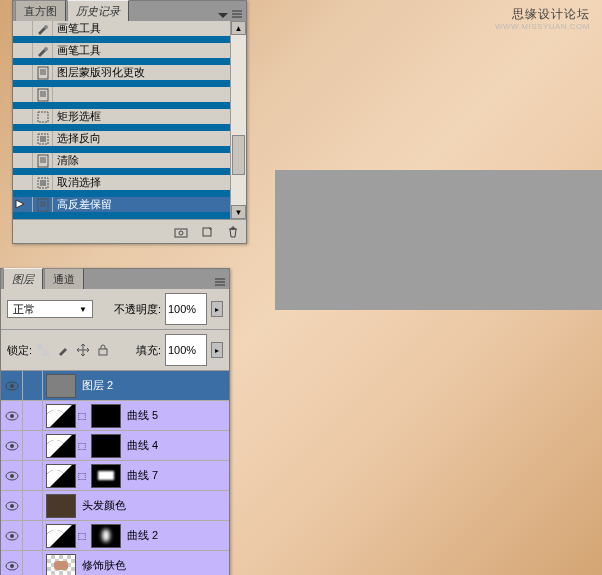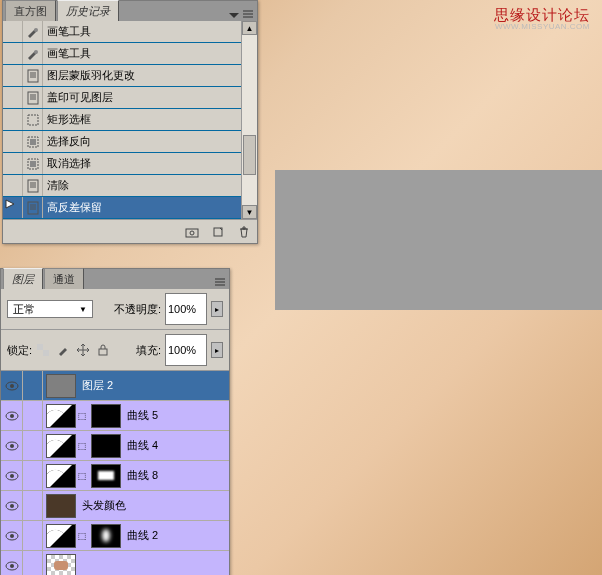--- a/index.html
+++ b/index.html
@@ -1,33 +1,33 @@
 <!DOCTYPE html>
 <html><head>
 <meta charset="utf-8">
 <style>
 * { margin: 0; padding: 0; box-sizing: border-box; font-family: "Microsoft YaHei", SimSun, sans-serif; font-size: 11px; }
 body { width: 602px; height: 575px; background: linear-gradient(135deg, #d4a574 0%, #e8c9a8 30%, #f2d6b8 50%, #ebc8a5 70%, #d4a574 100%); position: relative; overflow: hidden; }
 
-.watermark { position: absolute; top: 6px; right: 12px; color: #b91c1c; font-size: 15px; letter-spacing: 1px; z-index: 1; }
+.watermark { position: absolute; top: 6px; right: 12px; color: #404040; font-size: 12px; letter-spacing: 1px; z-index: 1; }
 .watermark-sub { position: absolute; top: 22px; right: 12px; color: #bbb; font-size: 8px; letter-spacing: 0.5px; z-index: 1; }
 
 .grey-overlay { position: absolute; top: 170px; left: 275px; width: 327px; height: 140px; background: #9e9e9e; z-index: 2; }
 
 .panel { position: absolute; background: #d4d0c8; border: 1px solid #7b7b7b; box-shadow: 1px 1px 3px rgba(0,0,0,0.3); z-index: 10; }
 .panel-tabs { display: flex; background: #969696; height: 20px; align-items: flex-end; padding-left: 2px; }
 .tab { background: #b8b4ac; padding: 3px 8px 2px; margin-right: 1px; border-top: 1px solid #888; border-left: 1px solid #888; border-right: 1px solid #555; cursor: pointer; font-size: 11px; color: #333; }
 .tab.active { background: #d4d0c8; border-top: 1px solid #eee; font-style: italic; }
 .tab-icons { margin-left: auto; display: flex; align-items: center; padding-right: 2px; }
 .tab-icon { width: 14px; height: 14px; display: flex; align-items: center; justify-content: center; color: #333; cursor: pointer; }
 
 
-.history-panel { top: 0; left: 2px; width: 256px; }
+.history-panel { top: 0; left: 12px; width: 235px; }
 .history-list { background: #d4d0c8; max-height: 200px; overflow-y: auto; }
-.history-row { display: flex; align-items: center; height: 22px; border-bottom: 1px solid #0369a1; }
+.history-row { display: flex; align-items: center; height: 22px; border-bottom: 7px solid #0369a1; }
 .history-row.selected { background: #3b6ea5; color: #fff; }
 .history-col1 { width: 20px; border-right: 1px solid #b0aca4; height: 100%; }
 .history-col2 { width: 20px; border-right: 1px solid #b0aca4; height: 100%; display: flex; align-items: center; justify-content: center; }
 .history-icon { width: 18px; height: 14px; display: flex; align-items: center; justify-content: center; }
 .history-label { padding-left: 4px; flex: 1; }
 .history-footer { height: 24px; background: #d4d0c8; border-top: 1px solid #999; display: flex; align-items: center; justify-content: flex-end; padding-right: 4px; gap: 8px; }
 .footer-btn { width: 18px; height: 16px; display: flex; align-items: center; justify-content: center; cursor: pointer; }
 
 
 .layers-panel { top: 268px; left: 0; width: 230px; }
@@ -138,21 +138,20 @@
     <div class="history-col2">
           <div class="history-icon">
             <svg width="12" height="14">
               <rect x="1" y="1" width="10" height="12" fill="none" stroke="#555"></rect>
               <line x1="3" y1="4" x2="9" y2="4" stroke="#555"></line>
               <line x1="3" y1="6" x2="9" y2="6" stroke="#555"></line>
               <line x1="3" y1="8" x2="9" y2="8" stroke="#555"></line>
             </svg>
           </div>
         </div>
-    <div class="history-label">盖印可见图层</div>
       </div>
       <div class="history-row">
     <div class="history-col1"></div>
     <div class="history-col2">
           <div class="history-icon">
             <svg width="12" height="12">
               <rect x="1" y="1" width="10" height="10" fill="none" stroke="#555" stroke-dasharray="2 1"></rect>
             </svg>
           </div>
         </div>
@@ -162,46 +161,46 @@
     <div class="history-col1"></div>
     <div class="history-col2">
           <div class="history-icon">
             <svg width="12" height="12">
               <rect x="1" y="1" width="10" height="10" fill="none" stroke="#555" stroke-dasharray="2 1"></rect>
               <rect x="3" y="3" width="6" height="6" fill="#888"></rect>
             </svg>
           </div>
         </div>
     <div class="history-label">选择反向</div>
-      </div>
-      <div class="history-row">
-    <div class="history-col1"></div>
-    <div class="history-col2">
-          <div class="history-icon">
-            <svg width="12" height="12">
-              <rect x="1" y="1" width="10" height="10" fill="none" stroke="#555" stroke-dasharray="2 1"></rect>
-              <rect x="3" y="3" width="6" height="6" fill="#888"></rect>
-            </svg>
-          </div>
-        </div>
-    <div class="history-label">取消选择</div>
       </div>
       <div class="history-row">
     <div class="history-col1"></div>
     <div class="history-col2">
           <div class="history-icon">
             <svg width="12" height="14">
               <rect x="1" y="1" width="10" height="12" fill="none" stroke="#555"></rect>
               <line x1="3" y1="4" x2="9" y2="4" stroke="#555"></line>
               <line x1="3" y1="6" x2="9" y2="6" stroke="#555"></line>
               <line x1="3" y1="8" x2="9" y2="8" stroke="#555"></line>
             </svg>
           </div>
         </div>
     <div class="history-label">清除</div>
+      </div>
+      <div class="history-row">
+    <div class="history-col1"></div>
+    <div class="history-col2">
+          <div class="history-icon">
+            <svg width="12" height="12">
+              <rect x="1" y="1" width="10" height="10" fill="none" stroke="#555" stroke-dasharray="2 1"></rect>
+              <rect x="3" y="3" width="6" height="6" fill="#888"></rect>
+            </svg>
+          </div>
+        </div>
+    <div class="history-label">取消选择</div>
       </div>
       <div class="history-row selected">
     <div class="history-col1">
           <svg width="14" height="14">
             <path d="M3 3 L11 7 L3 11 Z" fill="#fff" stroke="#333"></path>
           </svg>
         </div>
     <div class="history-col2">
           <div class="history-icon">
             <svg width="12" height="14">
@@ -349,21 +348,21 @@
             <svg width="14" height="10">
               <ellipse cx="7" cy="5" rx="6" ry="4" fill="none" stroke="#444"></ellipse>
               <circle cx="7" cy="5" r="2" fill="#444"></circle>
             </svg>
           </div>
         </div>
     <div class="link-col"></div>
     <div class="thumb curves"></div>
         <div class="link-icon-sm">⬚</div>
         <div class="thumb mask1"></div>
-    <div class="layer-label">曲线 8</div>
+    <div class="layer-label">曲线 7</div>
       </div>
       <div class="layer-row">
     <div class="eye-col">
           <div class="eye-icon">
             <svg width="14" height="10">
               <ellipse cx="7" cy="5" rx="6" ry="4" fill="none" stroke="#444"></ellipse>
               <circle cx="7" cy="5" r="2" fill="#444"></circle>
             </svg>
           </div>
         </div>
@@ -390,15 +389,16 @@
     <div class="eye-col">
           <div class="eye-icon">
             <svg width="14" height="10">
               <ellipse cx="7" cy="5" rx="6" ry="4" fill="none" stroke="#444"></ellipse>
               <circle cx="7" cy="5" r="2" fill="#444"></circle>
             </svg>
           </div>
         </div>
     <div class="link-col"></div>
     <div class="thumb checker"></div>
+    <div class="layer-label">修饰肤色</div>
       </div>
     </div>
 </div>
 
 </body></html>

